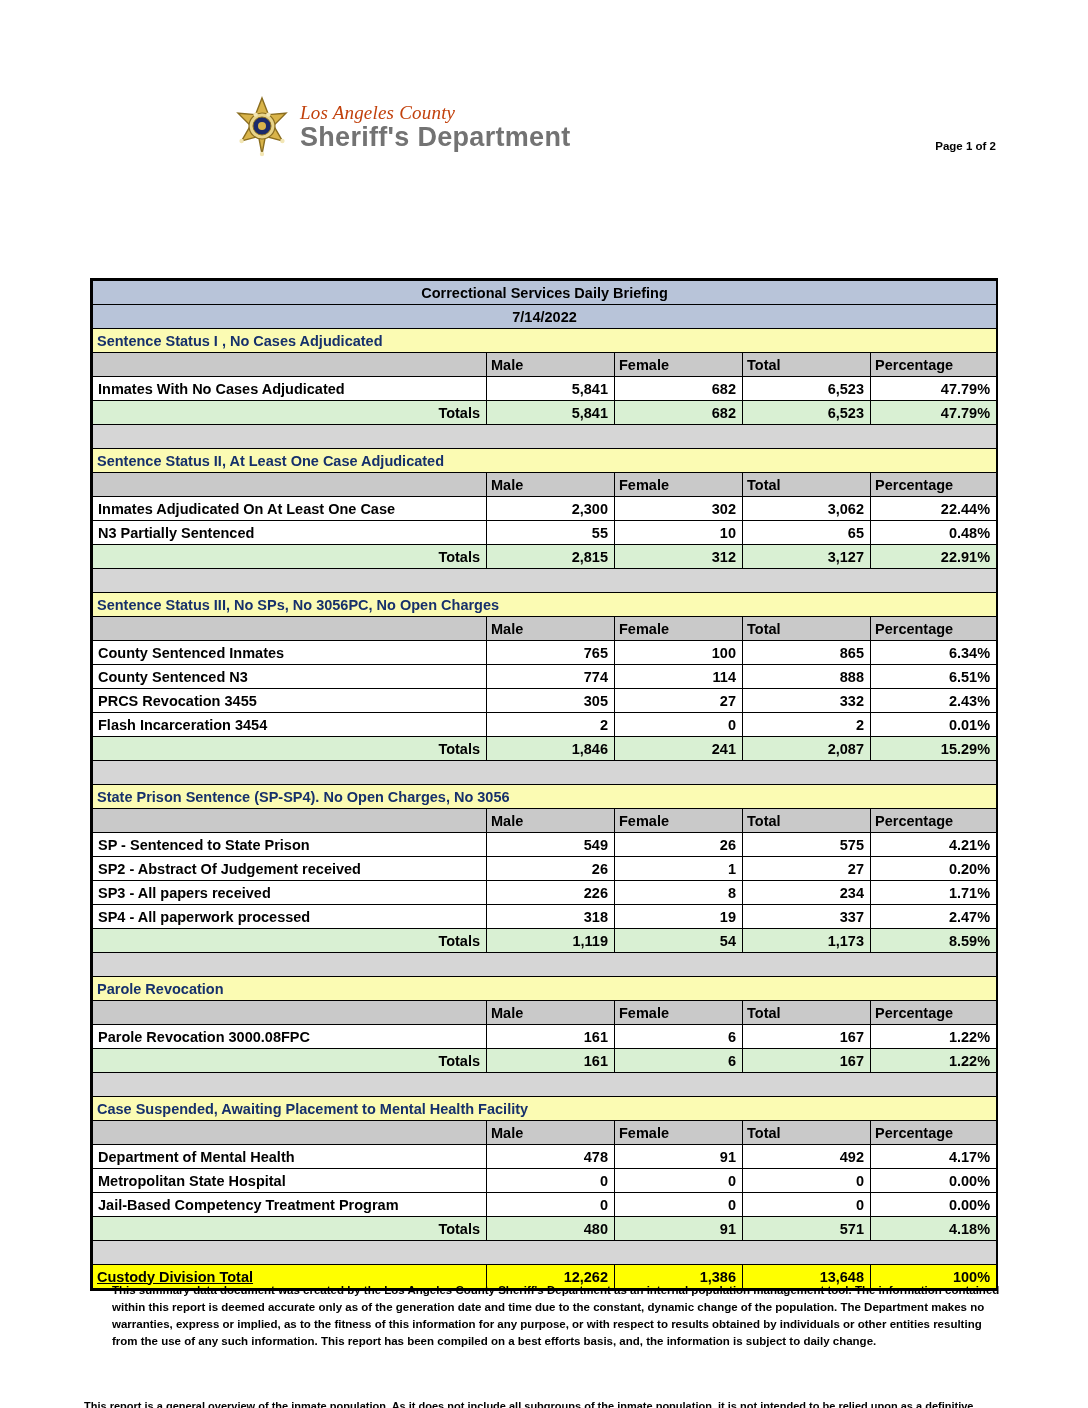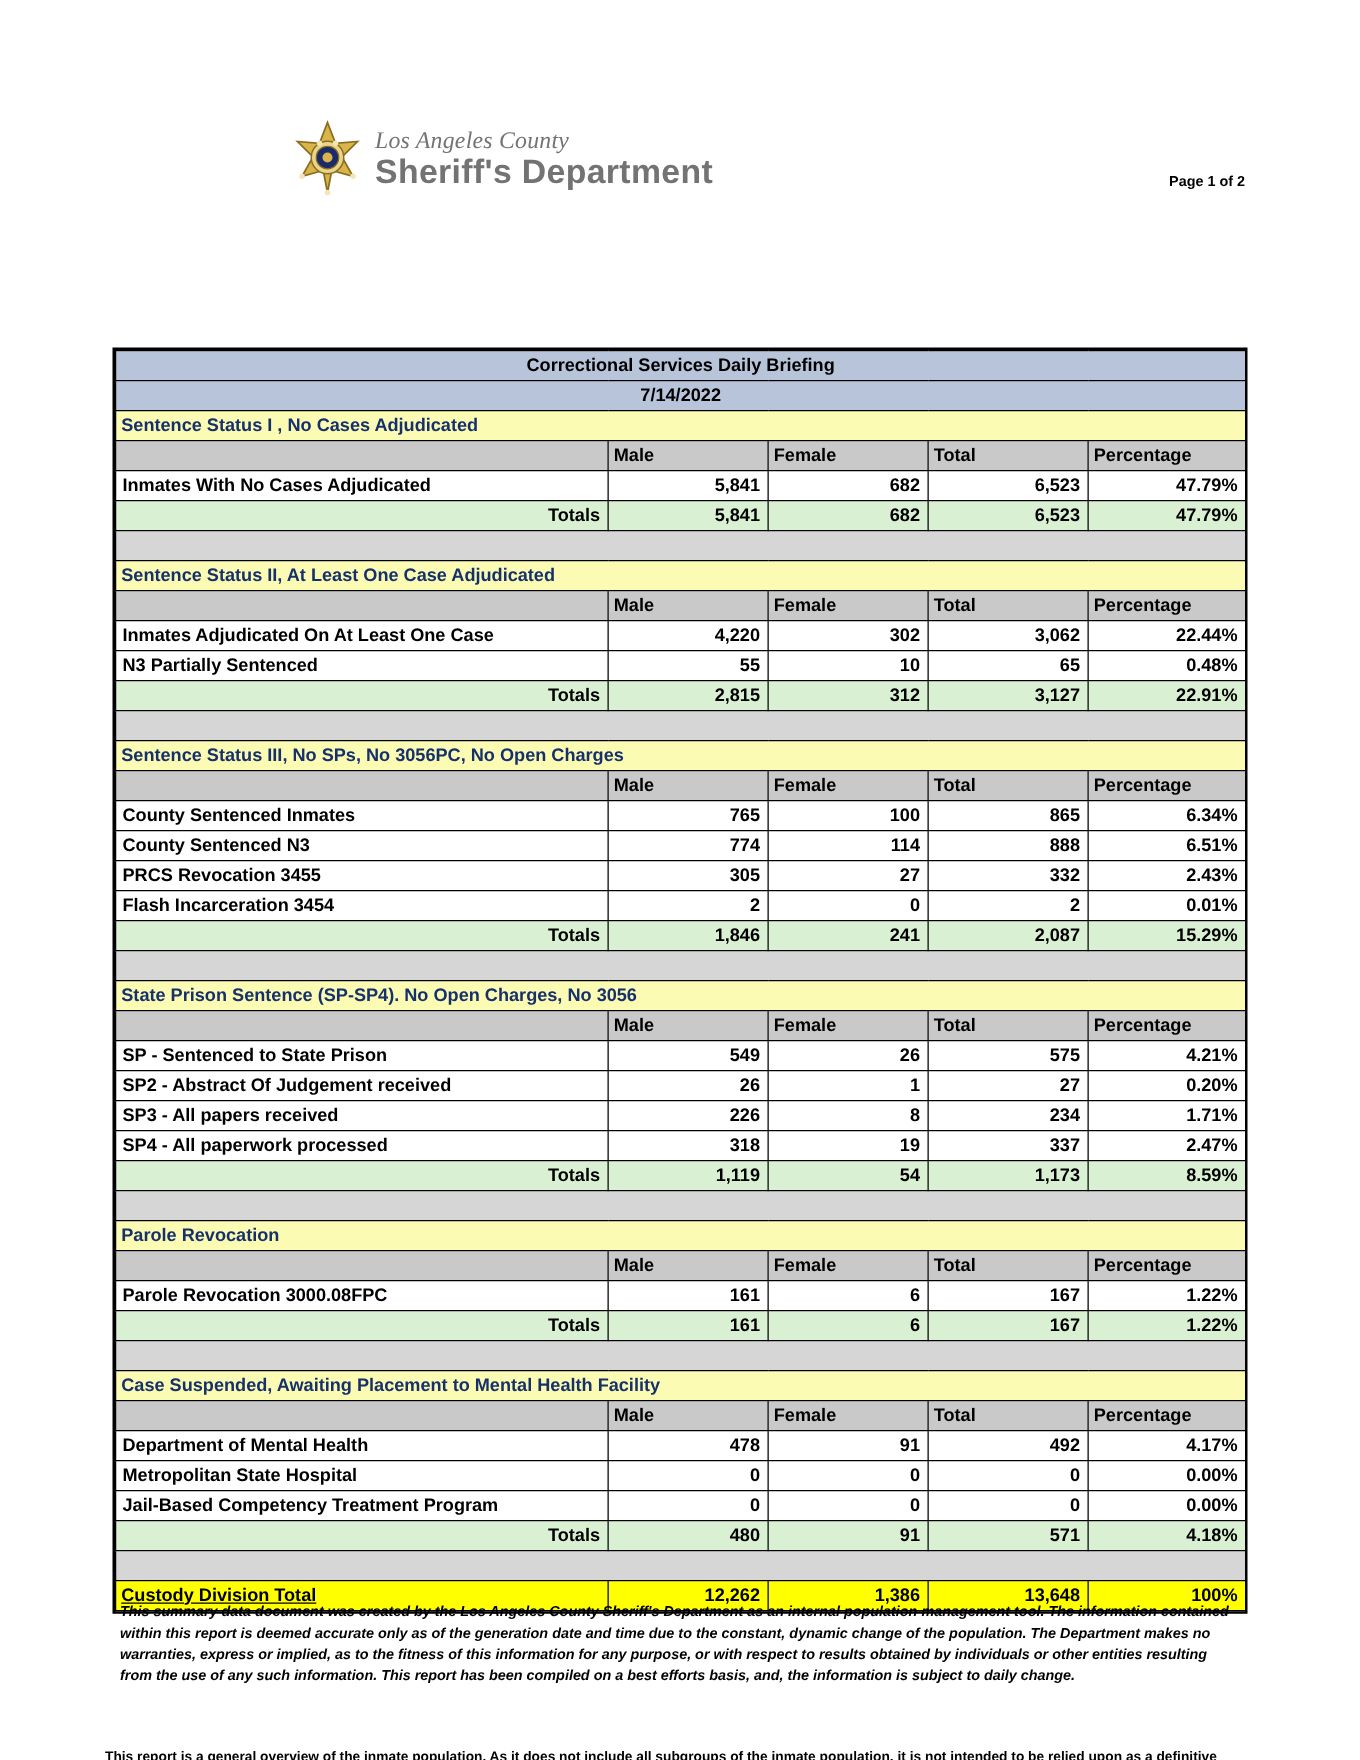--- a/index.html
+++ b/index.html
@@ -42,21 +42,21 @@
     margin-right: 8px;
   }
   .badge svg { display:block; }
   .agency-text {
     line-height: 1.0;
   }
   .agency-county {
     font-family: "Liberation Serif", serif;
     font-style: italic;
     font-size: 19px;
-    color: #737373;
+    color: #c2410c;
     letter-spacing: 0.2px;
   }
   .agency-dept {
     font-family: "Liberation Sans", sans-serif;
     font-weight: bold;
     font-size: 27px;
     color: #737373;
     letter-spacing: 0.3px;
     margin-top: 2px;
   }
@@ -168,25 +168,24 @@
     font-size: 20px;
     font-weight: bold;
     height: 31px;
   }
   .grand-row td.label { padding-right: 7px; text-decoration: underline; }
   .grand-row td.num { text-align: right; padding-right: 6px; }
 
   
   .disclaimer1 {
     position: absolute;
-    left: 96px;
+    left: 112px;
     top: 1186px;
     width: 890px;
     font-size: 11.5px;
-    font-style: italic;
     font-weight: bold;
     line-height: 1.48;
   }
   .disclaimer2 {
     position: absolute;
     left: 84px;
     top: 1302px;
     width: 916px;
     font-size: 11px;
     font-weight: bold;
@@ -273,21 +272,21 @@
         </tr>
         <tr class="colhead-row">
           <td class="blank"></td>
           <td>Male</td>
           <td>Female</td>
           <td>Total</td>
           <td>Percentage</td>
         </tr>
         <tr class="data-row">
           <td class="label">Inmates Adjudicated On At Least One Case</td>
-          <td class="num">4,220</td>
+          <td class="num">2,300</td>
           <td class="num">302</td>
           <td class="num">3,062</td>
           <td class="num">22.44%</td>
         </tr>
         <tr class="data-row">
           <td class="label">N3 Partially Sentenced</td>
           <td class="num">55</td>
           <td class="num">10</td>
           <td class="num">65</td>
           <td class="num">0.48%</td>

